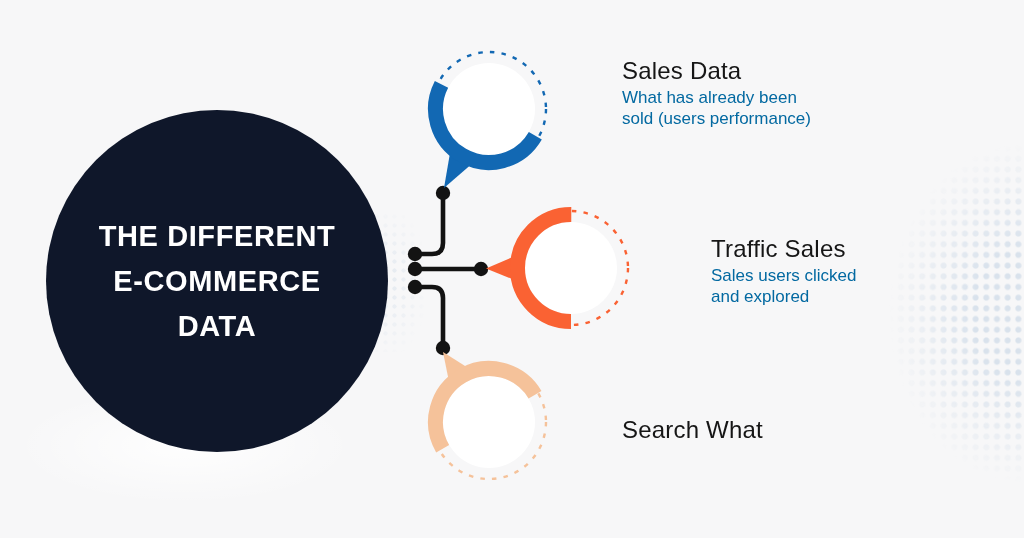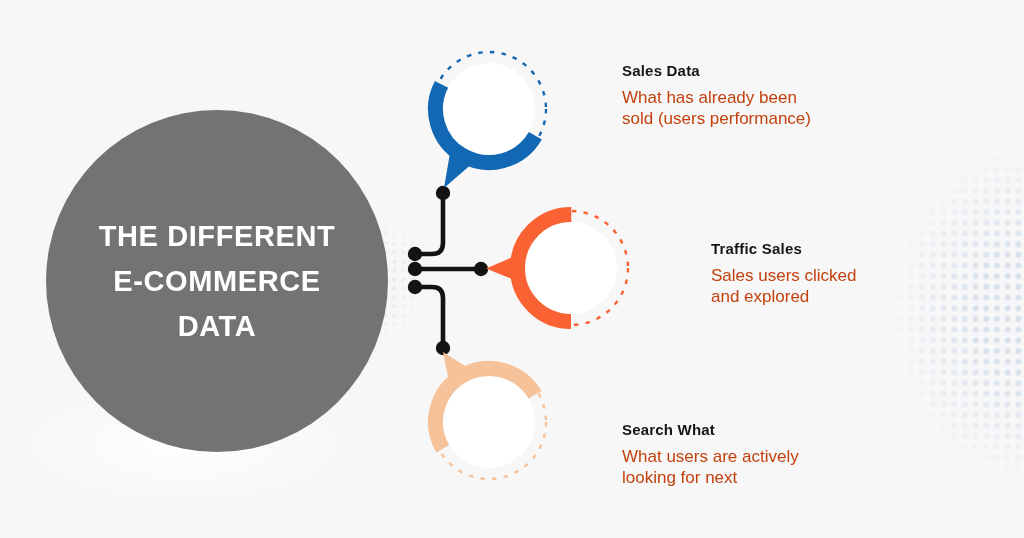--- a/index.html
+++ b/index.html
@@ -36,51 +36,51 @@
     left: 0; top: 370px; width: 440px; height: 168px;
     background: radial-gradient(ellipse 55% 50% at 42% 45%, rgba(255,255,255,0.9), rgba(255,255,255,0) 70%);
     pointer-events: none;
   }
   
   .title-circle {
     position: absolute;
     left: 46px; top: 110px;
     width: 342px; height: 342px;
     border-radius: 50%;
-    background: #737373;
+    background: #0f172a;
     display: flex;
     align-items: center;
     justify-content: center;
     text-align: center;
   }
   .title-circle .line {
     color: #ffffff;
     font-weight: 700;
     font-size: 29px;
     line-height: 45px;
     letter-spacing: 0.6px;
   }
   
   .diagram {
     position: absolute;
     left: 0; top: 0;
   }
   
   .label-block { position: absolute; }
   .label-heading {
-    font-size: 15px;
-    font-weight: 700;
+    font-size: 24px;
+    font-weight: 400;
     color: #161616;
     line-height: 28px;
     letter-spacing: 0.2px;
   }
   .label-desc {
     margin-top: 3px;
     font-size: 17px;
-    color: #c2410c;
+    color: #0369a1;
     line-height: 20.5px;
   }
   .label-sales   { left: 622px; top: 57px;  }
   .label-traffic { left: 711px; top: 235px; }
   .label-search  { left: 622px; top: 416px; }
 </style>
 </head>
 <body>
 
 <div class="stage">
@@ -147,19 +147,15 @@
   <div class="label-block label-traffic">
     <div class="label-heading">Traffic Sales</div>
     <div class="label-desc">
       <div>Sales users clicked</div>
       <div>and explored</div>
     </div>
   </div>
 
   <div class="label-block label-search">
     <div class="label-heading">Search What</div>
-    <div class="label-desc">
-      <div>What users are actively</div>
-      <div>looking for next</div>
-    </div>
   </div>
 
 </div>
 
 </body></html>

